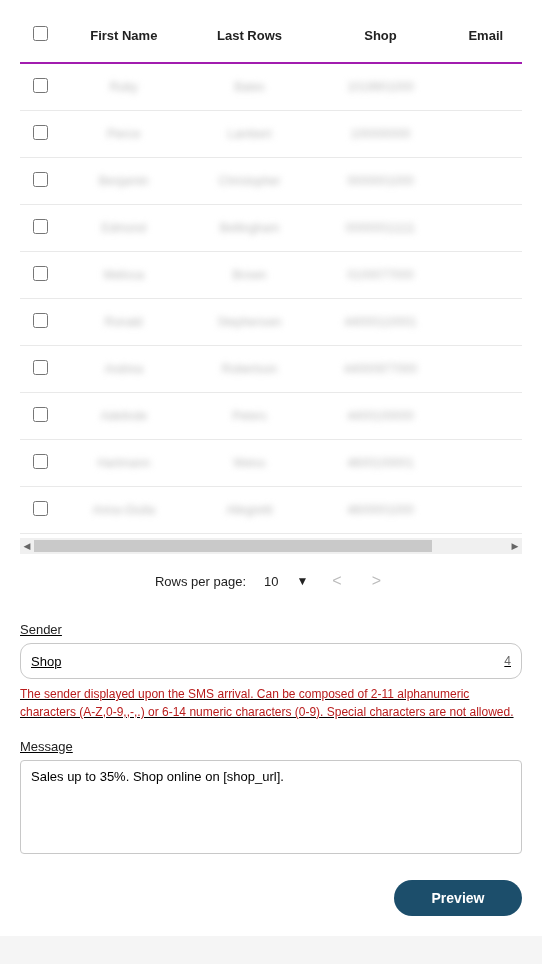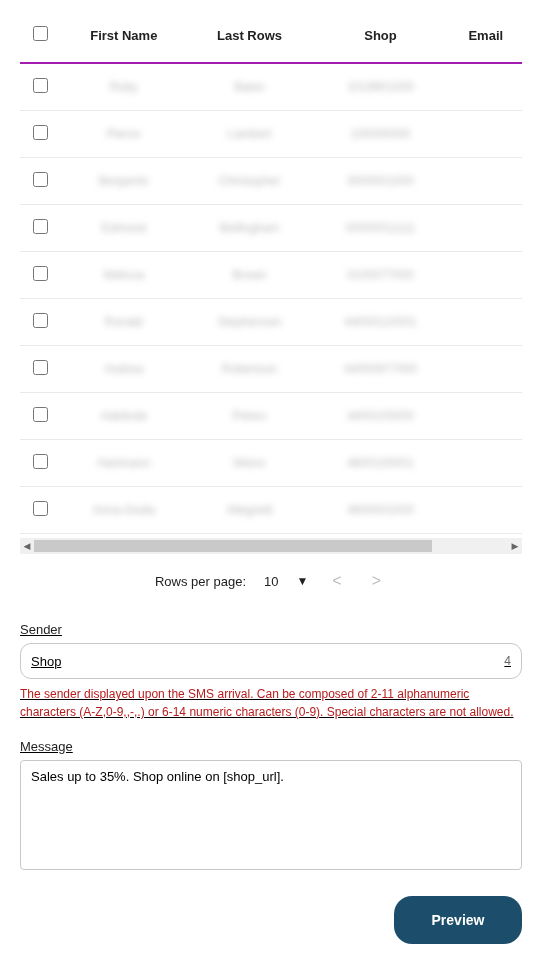--- a/index.html
+++ b/index.html
@@ -122,39 +122,39 @@
   }
   .help {
     font-size: 12px;
     color: #b91c1c;
     margin-top: 6px;
     line-height: 1.5;
   }
   .sect { margin-top: 18px; text-decoration: underline; }
   textarea {
     width: 100%;
-    height: 110px;
+    height: 94px;
     border: 1px solid #c8c8c8;
     border-radius: 4px;
     padding: 8px 10px;
     font-size: 13px;
     font-family: inherit;
     resize: none;
     outline: none;
   }
   .btn-row {
     display: flex;
     flex-direction: column;
     align-items: flex-end;
     gap: 10px;
     margin-top: 22px;
   }
   .btn {
     width: 128px;
-    height: 48px;
+    height: 36px;
     border-radius: 18px;
     border: none;
     color: #fff;
     font-weight: 600;
     font-size: 14px;
     cursor: pointer;
   }
   .btn-preview { background: #1c4e6b; }
 </style>
 </head>

